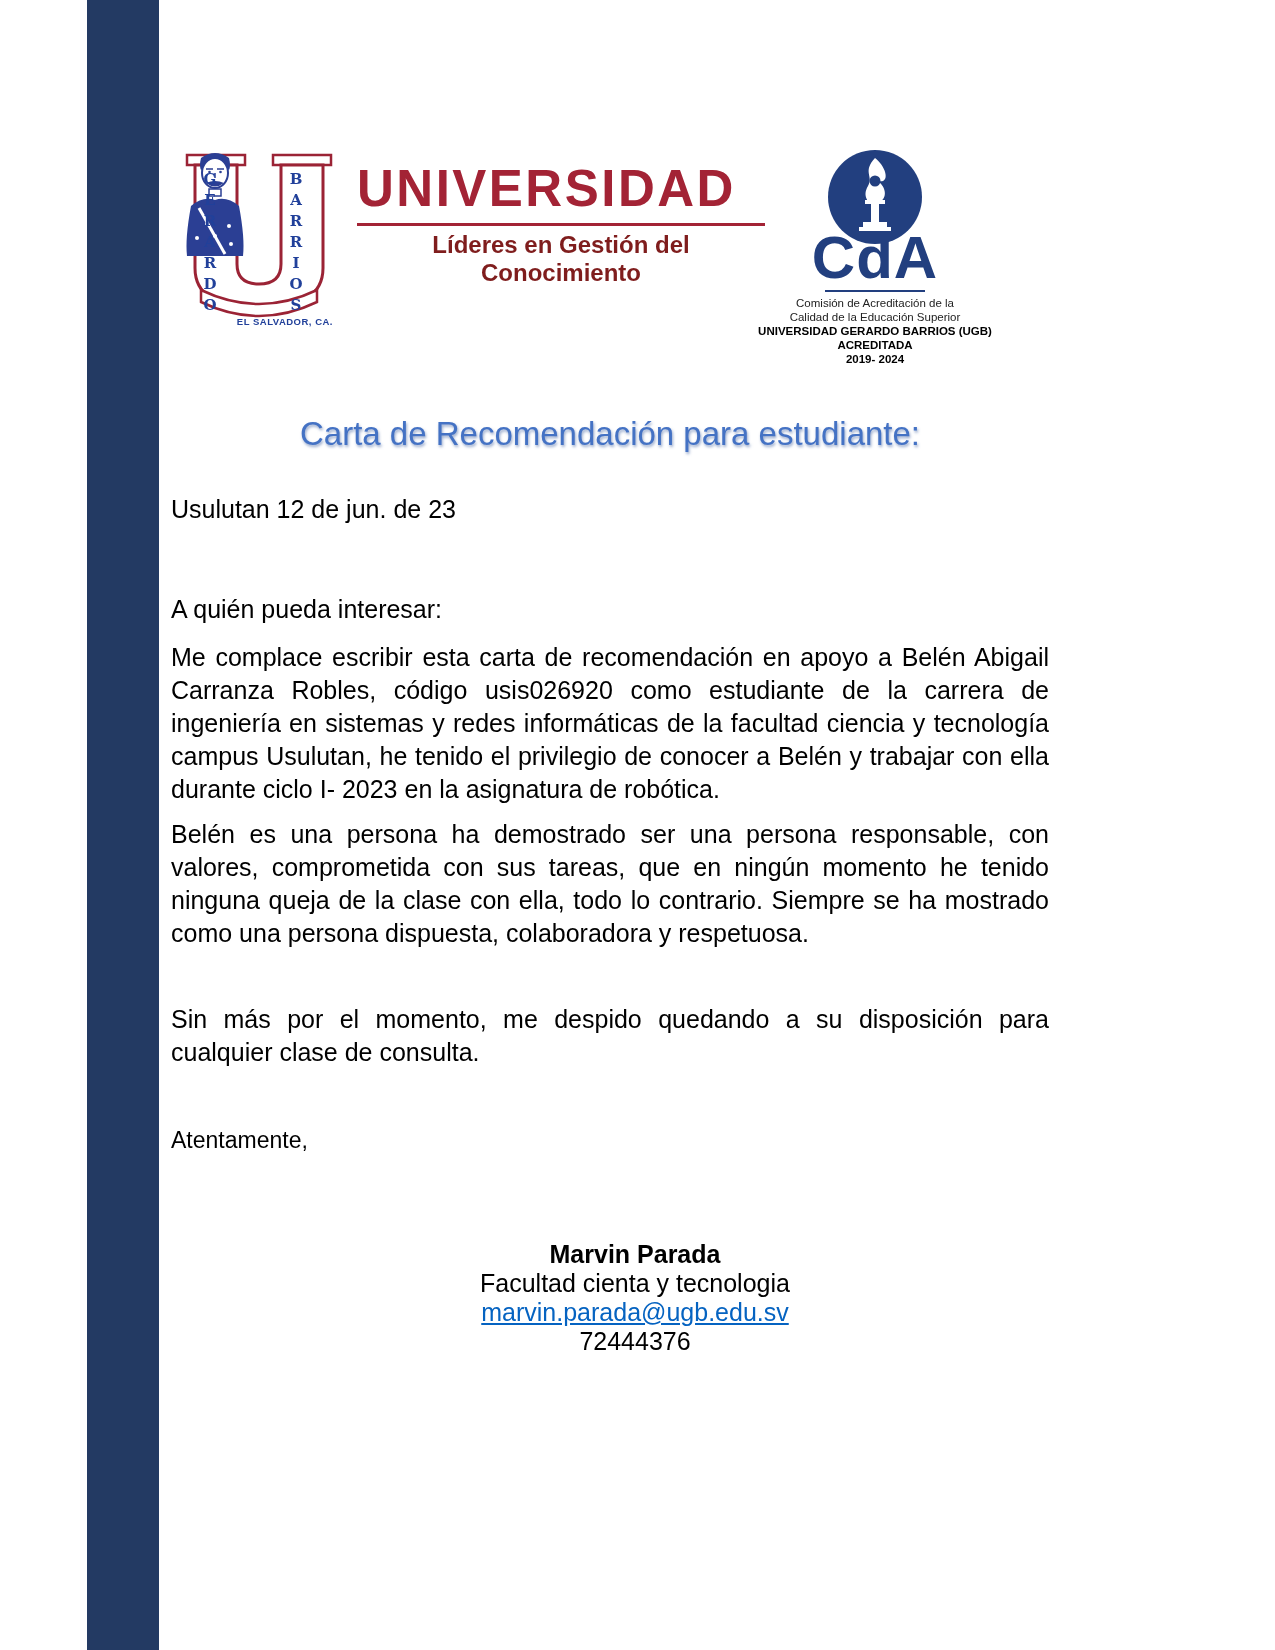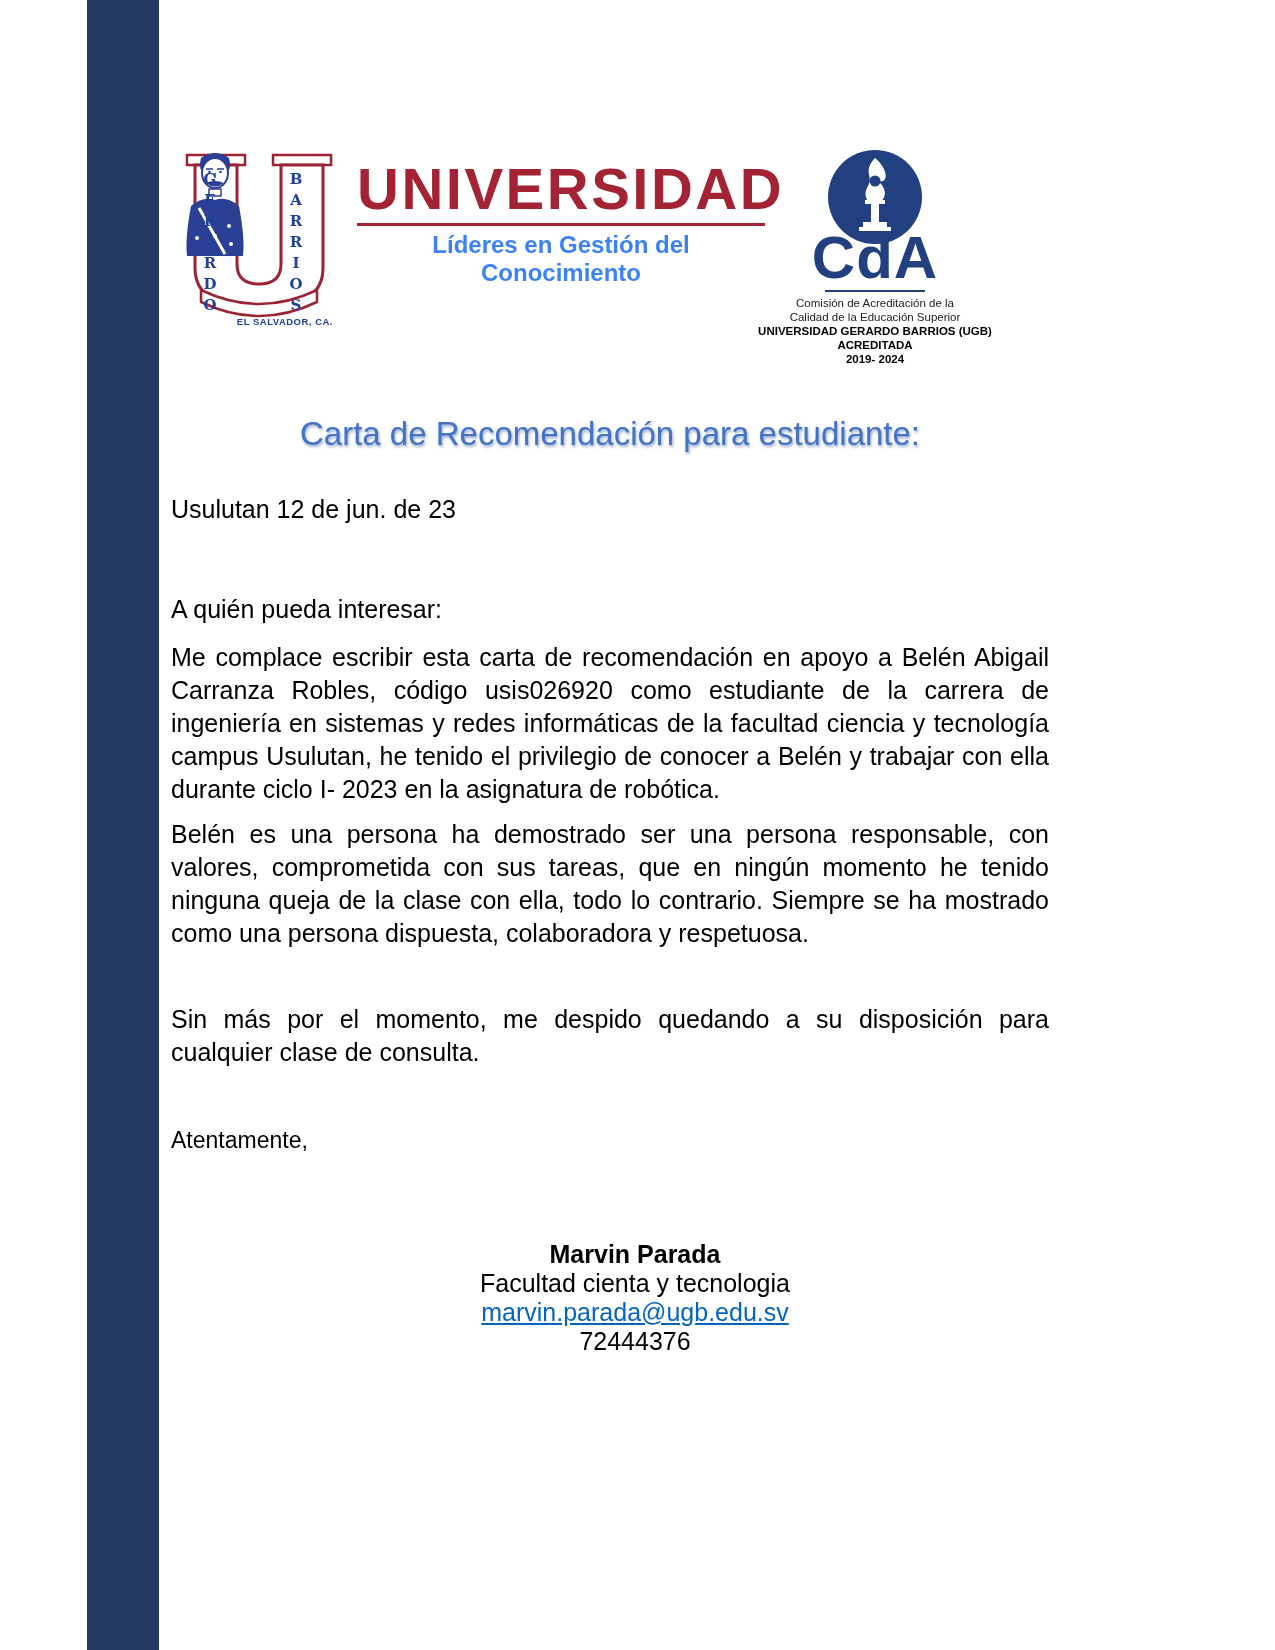--- a/index.html
+++ b/index.html
@@ -16,24 +16,24 @@
         font-family:"DejaVu Serif",serif;font-weight:bold;font-size:15px;letter-spacing:3px;
         color:#21409A;line-height:1;}
   .shield .vl-left{left:17px;}
   .shield .vl-right{left:103px;}
   .shield .country{position:absolute;left:0;bottom:1px;width:100%;text-align:right;
         font-size:9.5px;font-weight:bold;color:#21409A;letter-spacing:0.5px;}
   .portrait{position:absolute;left:44px;top:32px;}
 
   
   .wordmark{position:absolute;left:357px;top:161px;width:410px;}
-  .wm-universidad{font-size:58px;font-weight:700;letter-spacing:2.5px;color:#A32335;line-height:56px;}
+  .wm-universidad{font-size:51px;font-weight:700;letter-spacing:2.5px;color:#A32335;line-height:56px;}
   .wm-gb{font-size:42px;font-weight:700;letter-spacing:1px;color:#21409A;line-height:47px;margin-top:2px;}
   .wm-rule{border:none;border-top:3px solid #A32335;margin:6px 0 0 0;width:408px;}
-  .wm-tagline{font-size:24px;font-weight:700;color:#3b82f6;margin-top:5px;text-align:center;width:408px;}
+  .wm-tagline{font-size:24px;font-weight:700;color:#7f1d1d;margin-top:5px;text-align:center;width:408px;}
 
   
   .cda{position:absolute;left:740px;top:150px;width:270px;text-align:center;}
   .cda-circle{position:relative;width:94px;height:94px;border-radius:50%;background:#223F7F;margin:0 auto;}
   .cda-acronym{margin-top:-16px;font-size:60px;font-weight:700;color:#223F7F;letter-spacing:1px;line-height:1;}
   .cda-rule{border:none;border-top:2px solid #223F7F;width:100px;margin:2px auto 4px auto;}
   .cda-line{font-size:11.5px;line-height:14px;color:#222;white-space:nowrap;}
   .cda-line.bold{font-weight:700;color:#000;}
 
   

